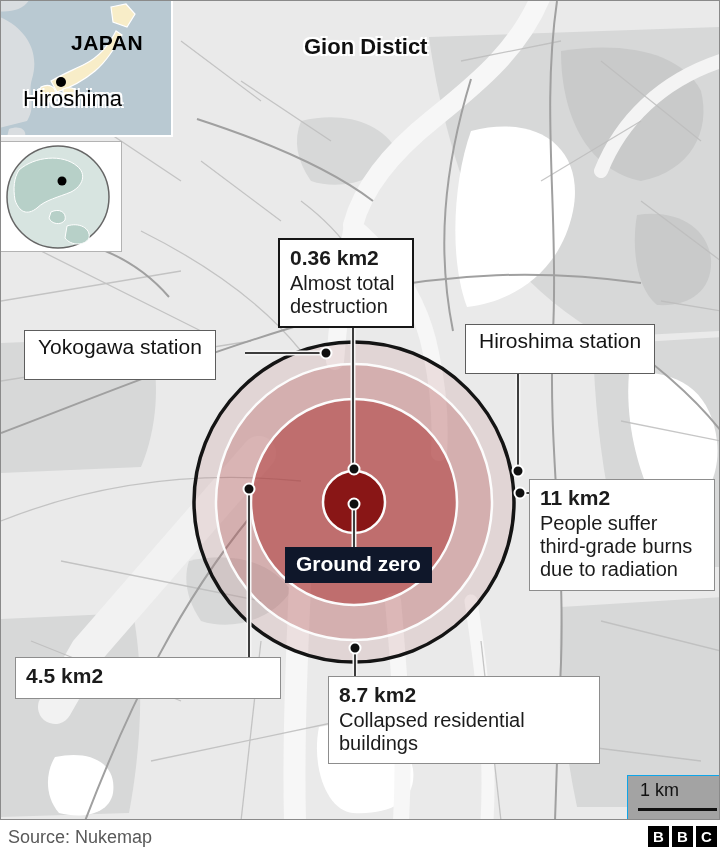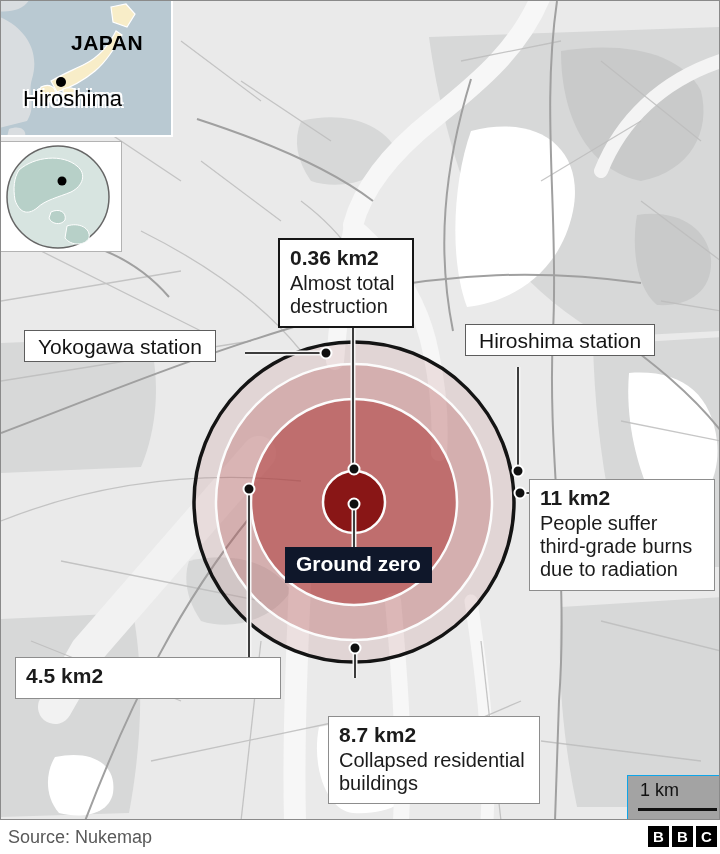--- a/index.html
+++ b/index.html
@@ -13,23 +13,23 @@
   .district{position:absolute;left:303px;top:33px;font-size:22px;font-weight:bold;color:#101010;
     text-shadow:-2px -2px 0 #fff,2px -2px 0 #fff,-2px 2px 0 #fff,2px 2px 0 #fff,0 0 4px #fff;}
 
   .callout{position:absolute;background:#fff;border:1px solid #8d8d8d;padding:6px 10px 8px;
            font-size:20px;line-height:1.17;color:#1b1b1b;}
   .callout .area{display:block;font-weight:bold;font-size:21px;margin-bottom:1px;}
   .callout .desc{display:block;white-space:pre-line;}
   .box-036{left:277px;top:237px;width:136px;border:2px solid #161616;}
   .box-11 {left:528px;top:443px;width:186px;margin-top:35px;}
   .box-45 {left:14px; top:656px;width:266px;}
-  .box-87 {left:327px;top:675px;width:212px;margin-top:40px;}
-
-  .station{position:absolute;background:#fff;border:1.5px solid #5d5d5d;padding:4px 13px 2px;
+  .box-87 {left:327px;top:675px;width:272px;}
+
+  .station{position:absolute;background:#fff;border:1.5px solid #5d5d5d;padding:4px 13px 20px;
            font-size:21px;white-space:nowrap;color:#141414;}
   .station-yokogawa{left:23px;top:329px;}
   .station-hiroshima{left:464px;top:323px;}
 
   .gz{position:absolute;left:284px;top:546px;background:#0f172a;color:#fff;font-weight:bold;
       font-size:21px;padding:5px 11px 7px;white-space:nowrap;}
 
   .scalebar{position:absolute;left:626px;top:774px;width:94px;height:46px;background:#a3a3a3;
             border:1px solid #0ea5e9;}
   .scalebar .lbl{position:absolute;left:12px;top:4px;font-size:18px;color:#111;}
@@ -161,20 +161,21 @@
             <circle cx="353" cy="503" r="5.5"></circle>
           <circle cx="248" cy="488" r="5.5"></circle>
             <circle cx="354" cy="647" r="5.5"></circle>
           <circle cx="517" cy="470" r="5.5"></circle>
             <circle cx="519" cy="492" r="5.5"></circle>
           <circle cx="325" cy="352" r="5.5"></circle>
         </g>
       </g>
     </svg>
 
+    <div class="district">Gion Distict</div>
 
     <div class="callout box-036">
       <span class="area">0.36 km2</span>
       <span class="desc">Almost total
 destruction</span>
     </div>
 
     <div class="station station-yokogawa">Yokogawa station</div>
     <div class="station station-hiroshima">Hiroshima station</div>
 

